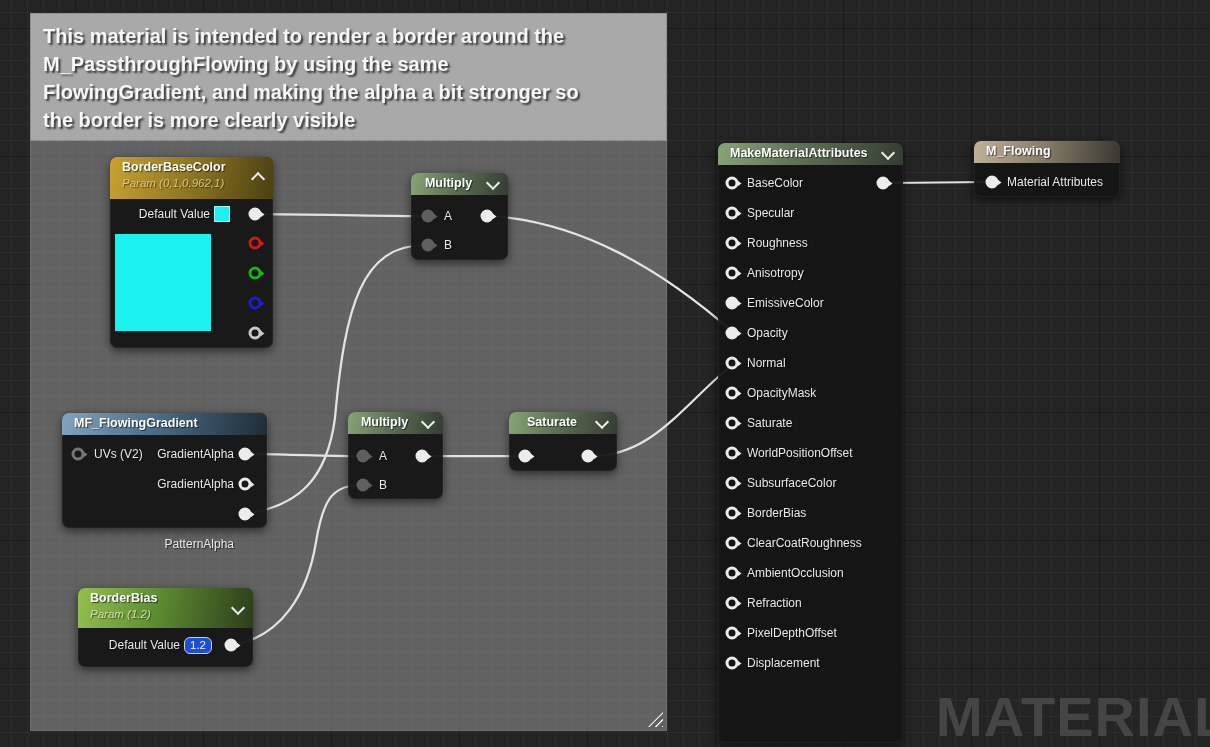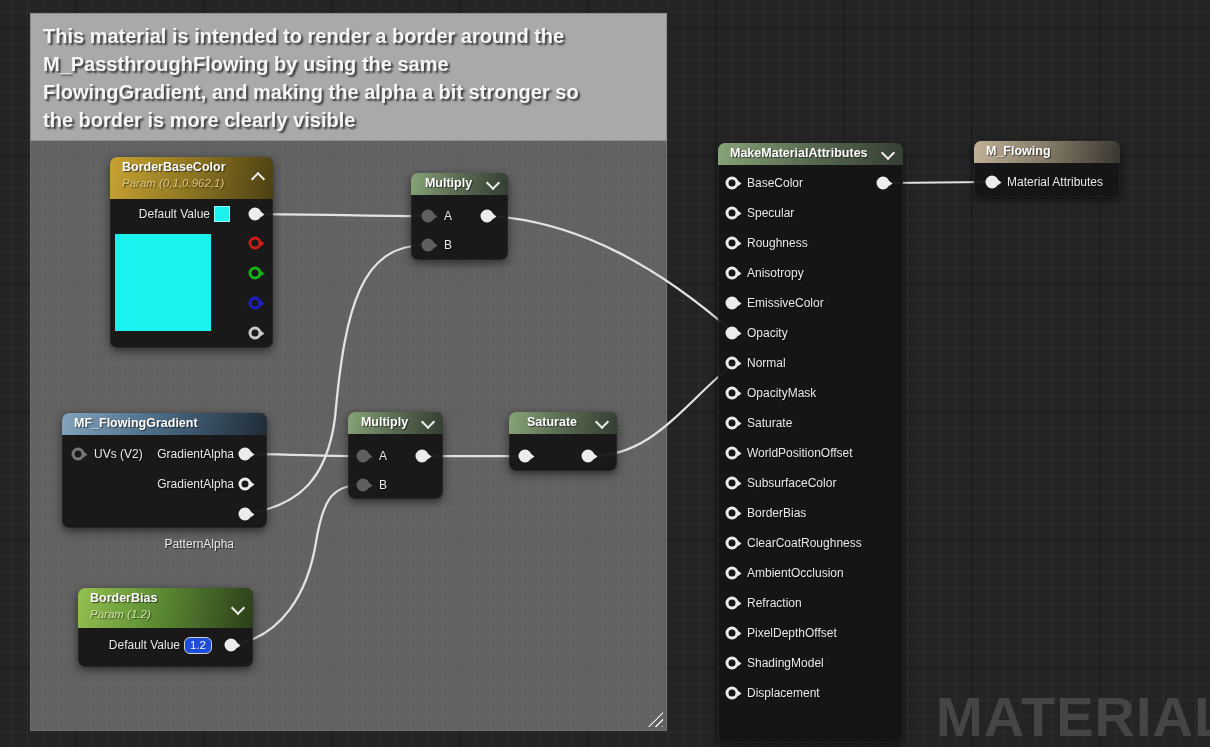--- a/index.html
+++ b/index.html
@@ -253,24 +253,20 @@
       <div class="mma-row">
           <span class="pin p-white"></span>
           <span class="plabel">Refraction</span>
         </div>
       <div class="mma-row">
           <span class="pin p-white"></span>
           <span class="plabel">PixelDepthOffset</span>
         </div>
       <div class="mma-row">
           <span class="pin p-white"></span>
-          <span class="plabel">ShadingModel</span>
-        </div>
-      <div class="mma-row">
-          <span class="pin p-white"></span>
           <span class="plabel">Displacement</span>
         </div>
     </div>
   </div>
 
   <div class="node" style="left:974px;top:141px;width:146px;height:56px;">
     <div class="hdr hdr-tan"></div>
     <div class="ntitle">M_Flowing</div>
     <span class="pin filled p-white" style="left:18px;top:41px;"></span>
     <span class="plabel" style="left:33px;top:41px;">Material Attributes</span>

